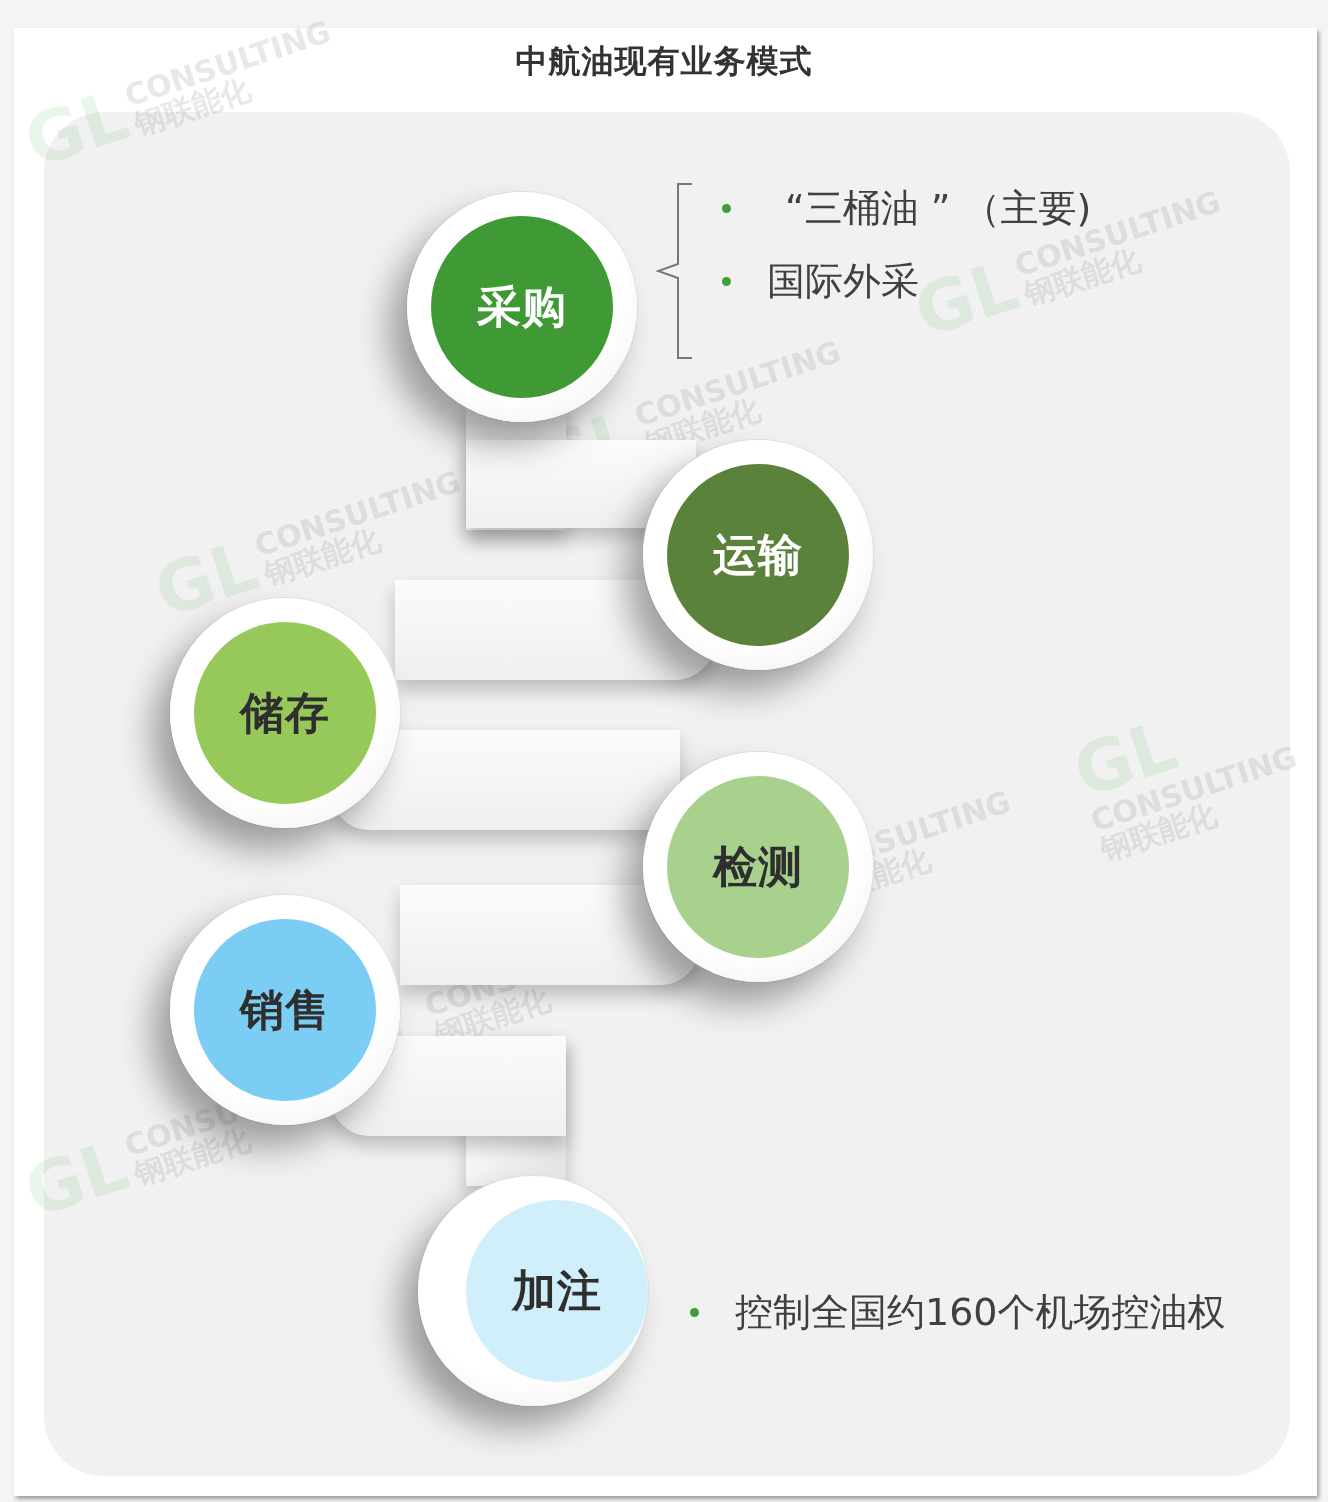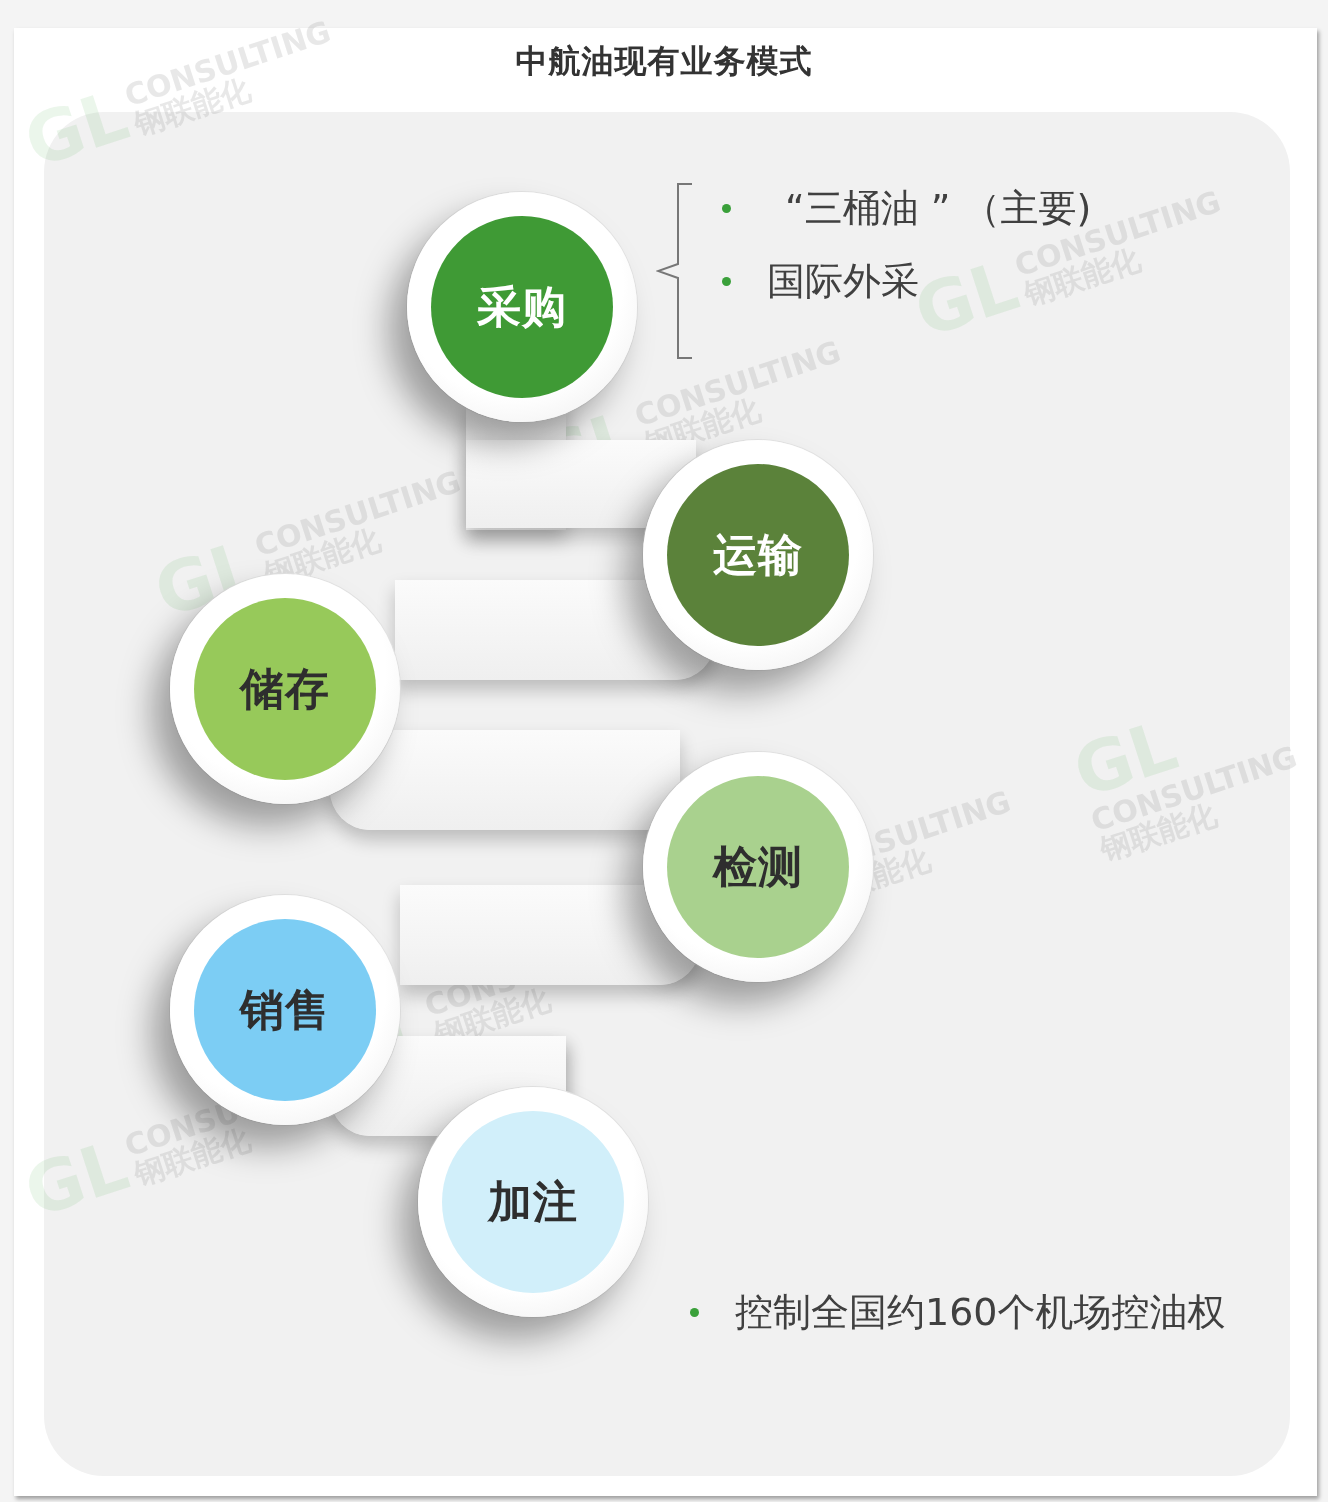--- a/index.html
+++ b/index.html
@@ -87,30 +87,30 @@
 <div class="ribbon" style="left:400px;top:885px;width:300px;height:100px;border-top-right-radius:40px;border-bottom-right-radius:40px;"></div>
 <div class="ribbon v" style="left:466px;top:1036px;width:100px;height:150px;"></div>
 <div class="ribbon" style="left:330px;top:1036px;width:236px;height:100px;border-bottom-left-radius:40px;"></div>
 
 <div class="node" style="left:407px;top:192px;">
   <div class="disc" style="background:#3f9a35;color:#ffffff;">采购</div>
 </div>
 <div class="node" style="left:643px;top:440px;">
   <div class="disc" style="background:#5b823a;color:#ffffff;">运输</div>
 </div>
-<div class="node" style="left:170px;top:574px;">
+<div class="node" style="left:170px;top:598px;">
   <div class="disc" style="background:#97c95a;color:#2e2e2e;">储存</div>
 </div>
 <div class="node" style="left:643px;top:752px;">
   <div class="disc" style="background:#a9d18e;color:#2e2e2e;">检测</div>
 </div>
 <div class="node" style="left:170px;top:895px;">
   <div class="disc" style="background:#7ccdf4;color:#2e2e2e;">销售</div>
 </div>
-<div class="node" style="left:418px;top:1087px;">
+<div class="node" style="left:418px;top:1176px;justify-content:flex-end;">
   <div class="disc" style="background:#d1effa;color:#2e2e2e;">加注</div>
 </div>
 
 <svg class="bracket" viewBox="0 0 40 178">
   <path d="M36 2 H22 V82 L2 89 L22 96 V176 H36" fill="none" stroke="#777" stroke-width="2"></path>
 </svg>
 
 <div class="bullets">
   <div class="bullet-row">
     <span class="dot"></span>

